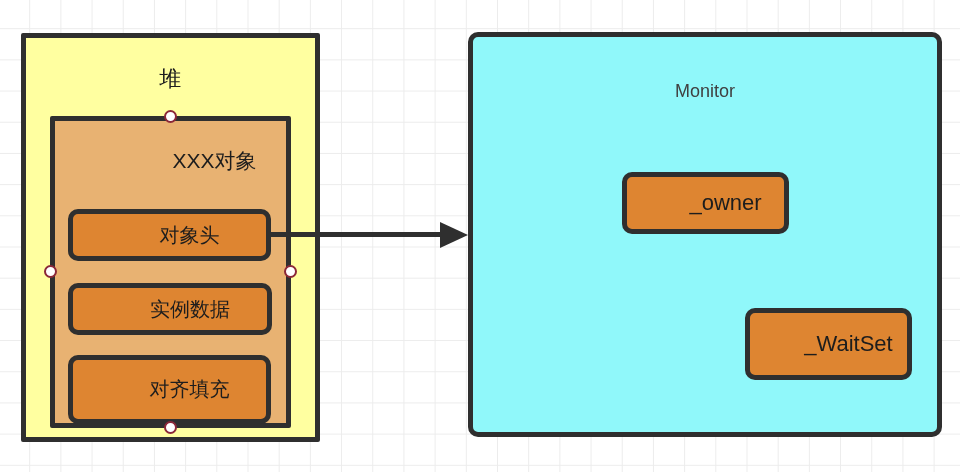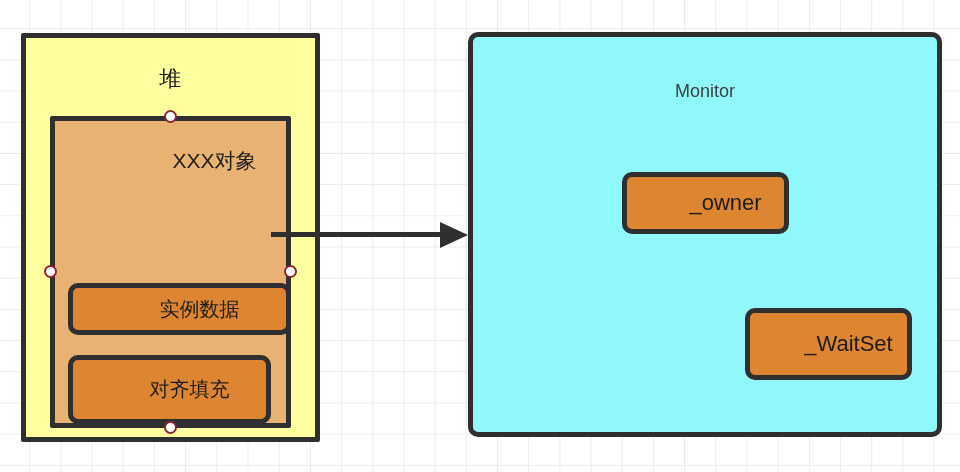--- a/index.html
+++ b/index.html
@@ -75,21 +75,21 @@
     box-sizing: border-box;
     border-radius: 10px;
     display: flex;
     align-items: center;
     justify-content: center;
     font-size: 20px;
     color: #1d1d1d;
     padding-left: 40px;
   }
   .fb-header  { left: 68px;  top: 209px; width: 203px; height: 52px; }
-  .fb-data    { left: 68px;  top: 283px; width: 223px; height: 52px; }
+  .fb-data    { left: 68px;  top: 283px; width: 204px; height: 52px; }
   .fb-padding { left: 68px;  top: 355px; width: 203px; height: 69px; }
 
   
   .dot {
     position: absolute;
     width: 13px;
     height: 13px;
     border-radius: 50%;
     background: #ffffff;
     border: 2px solid #8b2838;
@@ -163,20 +163,21 @@
 <div id="canvas">
 
   <div class="heap-panel">
     <div class="heap-title">堆</div>
   </div>
 
   <div class="object-box">
     <div class="object-title">XXX对象</div>
   </div>
 
+  <div class="field-box fb-header">对象头</div>
   <div class="field-box fb-data">实例数据</div>
   <div class="field-box fb-padding">对齐填充</div>
 
   <div class="dot dot-top"></div>
   <div class="dot dot-bottom"></div>
   <div class="dot dot-left"></div>
   <div class="dot dot-right"></div>
 
   <div class="arrow-line"></div>
   <div class="arrow-head"></div>

